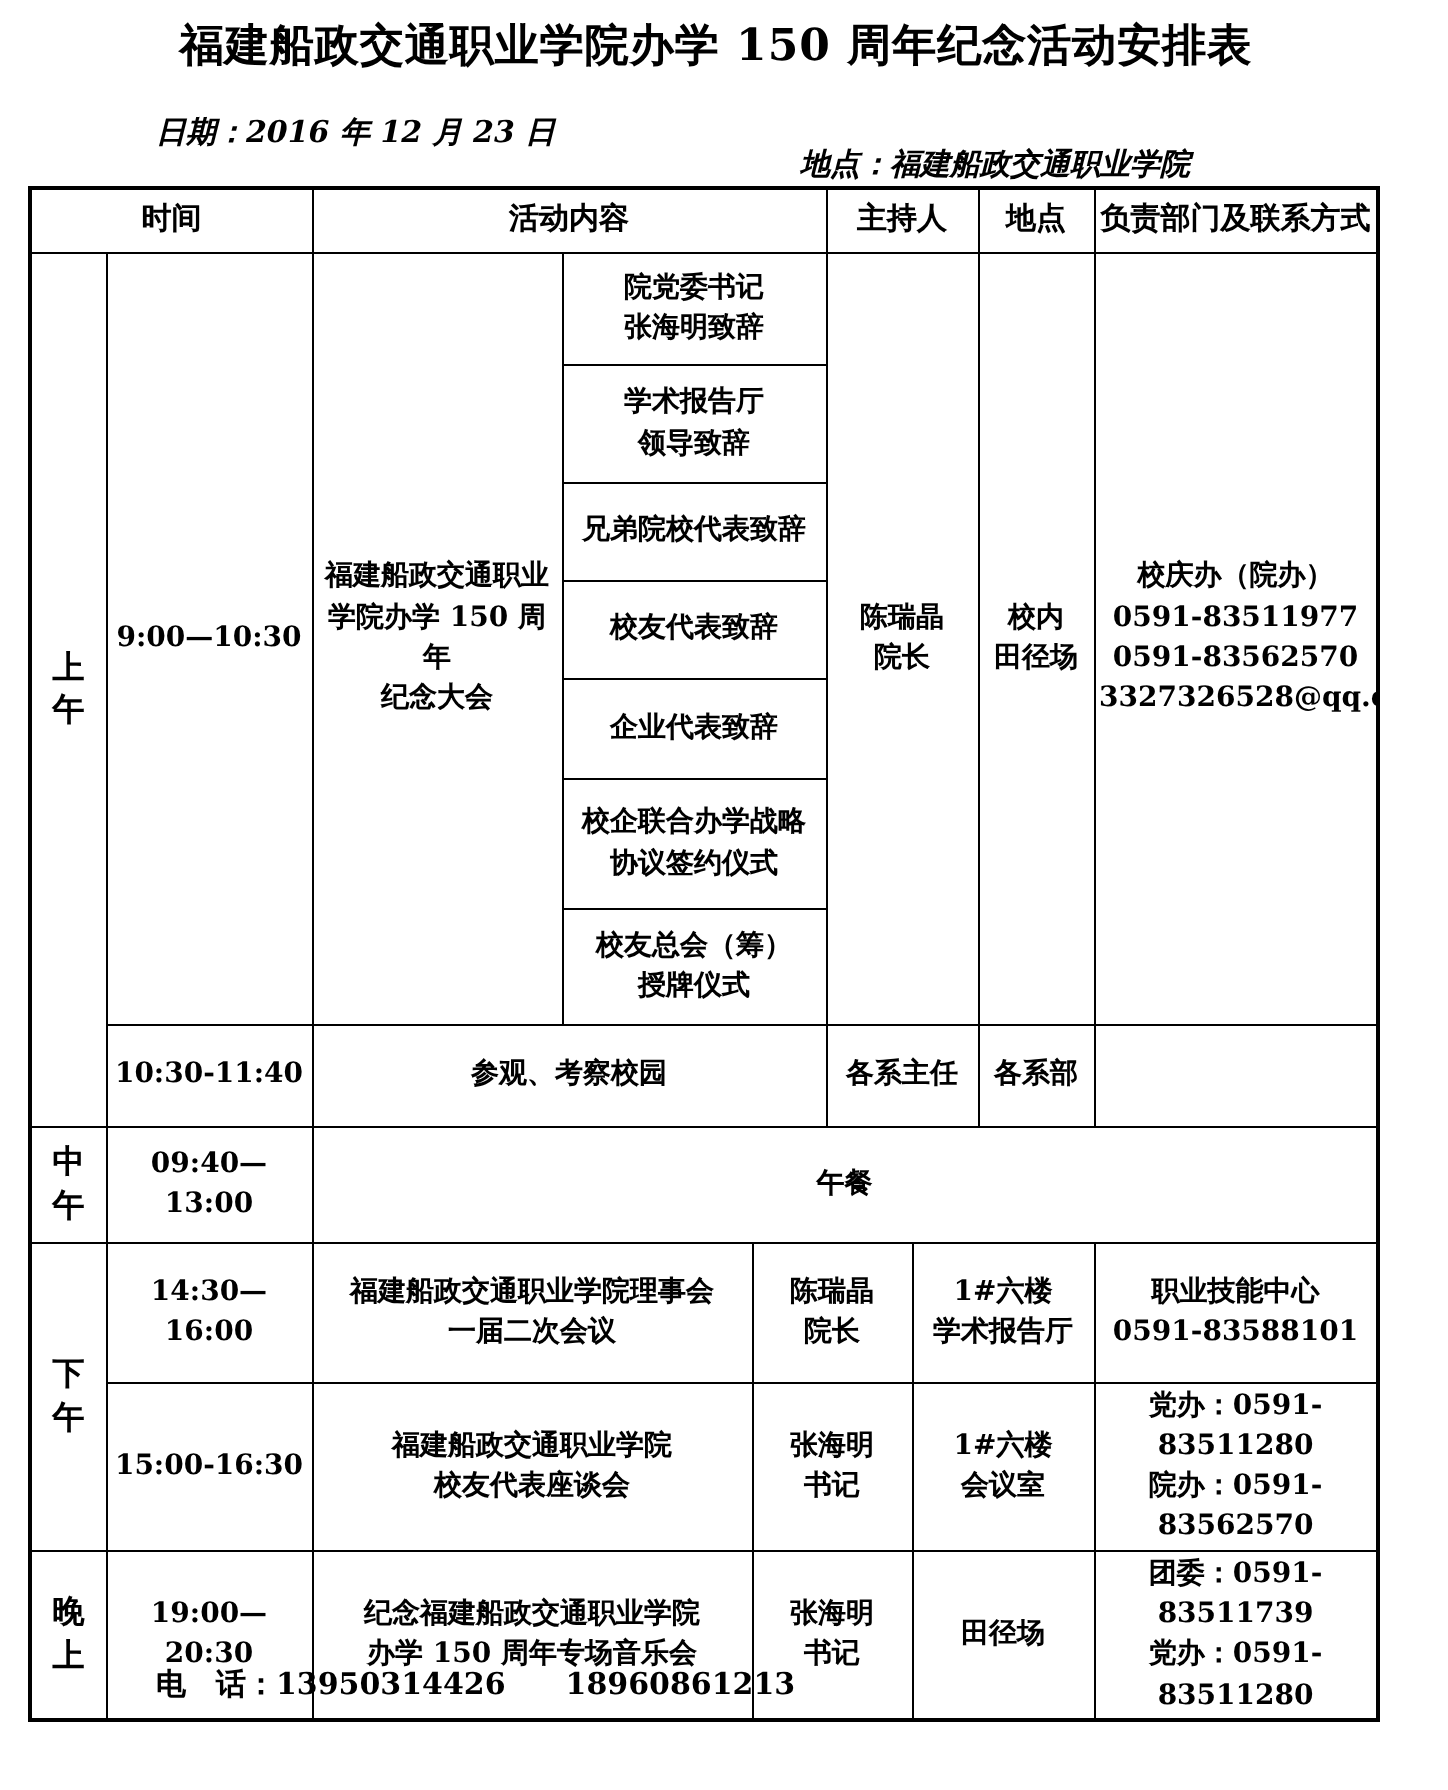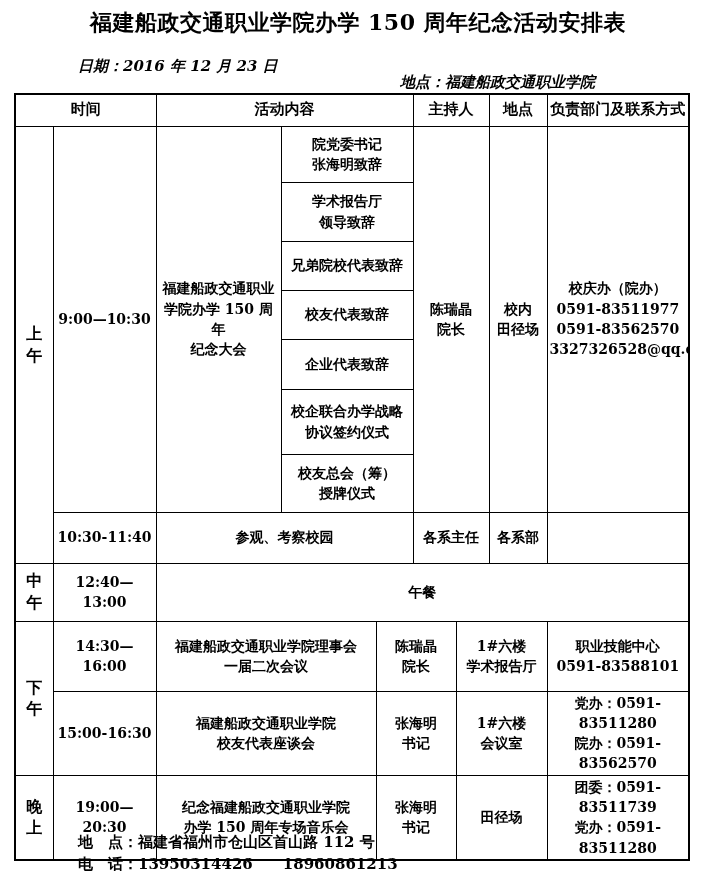--- a/index.html
+++ b/index.html
@@ -112,21 +112,21 @@
   <tr style="height:51px">
     <td class="timecell">10:30-11:40</td>
     <td colspan="3">参观、考察校园</td>
     <td colspan="2">各系主任</td>
     <td>各系部</td>
     <td></td>
   </tr>
 
   <tr style="height:58px">
     <td><span class="vtext">中午</span></td>
-    <td class="timecell">12:40—13:00</td>
+    <td class="timecell">09:40—13:00</td>
     <td colspan="7">午餐</td>
   </tr>
 
   <tr style="height:70px">
     <td rowspan="2"><span class="vtext">下午</span></td>
     <td class="timecell">14:30—16:00</td>
     <td colspan="2">福建船政交通职业学院理事会
 一届二次会议</td>
     <td colspan="2" class="host">陈瑞晶
 院长</td>
@@ -155,15 +155,14 @@
     <td colspan="2" class="host">张海明
 书记</td>
     <td colspan="2">田径场</td>
     <td class="contact-left">团委：0591-83511739
 党办：0591-83511280</td>
   </tr>
 </tbody>
   </table>
 
 <div class="footer">
-  <div>地　点：福建省福州市仓山区首山路 112 号</div>
   <div>电　话：13950314426　　18960861213</div>
 </div>
 
 </body></html>

